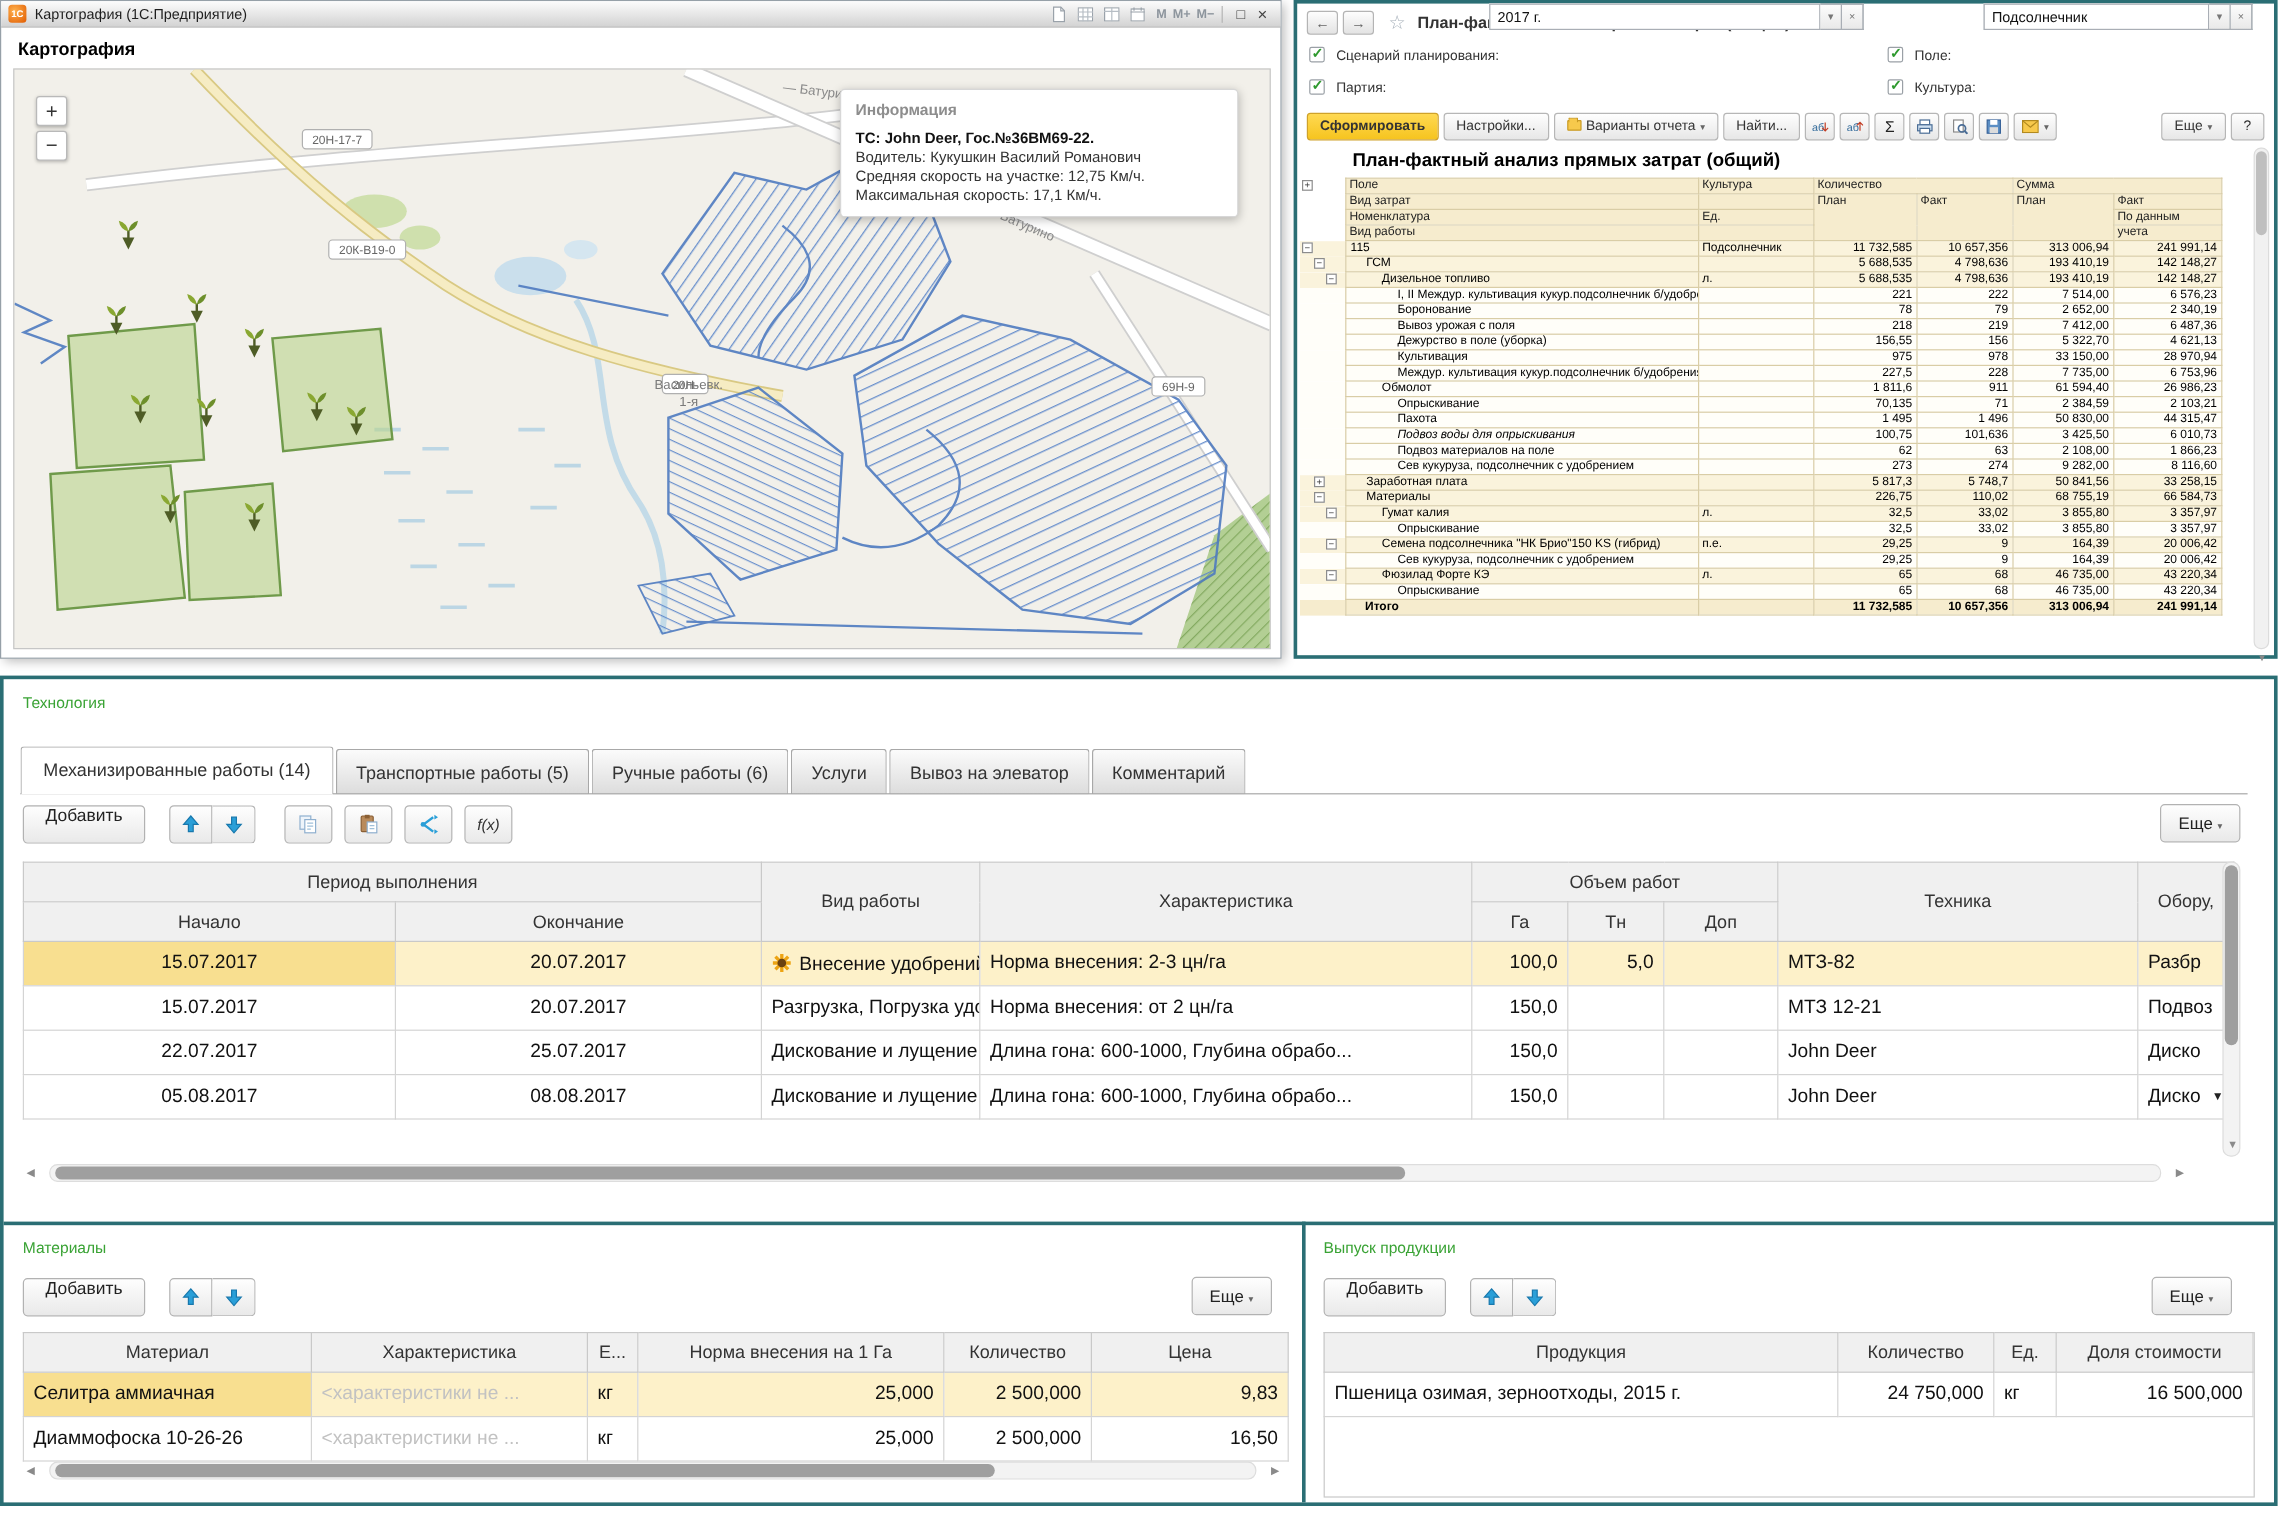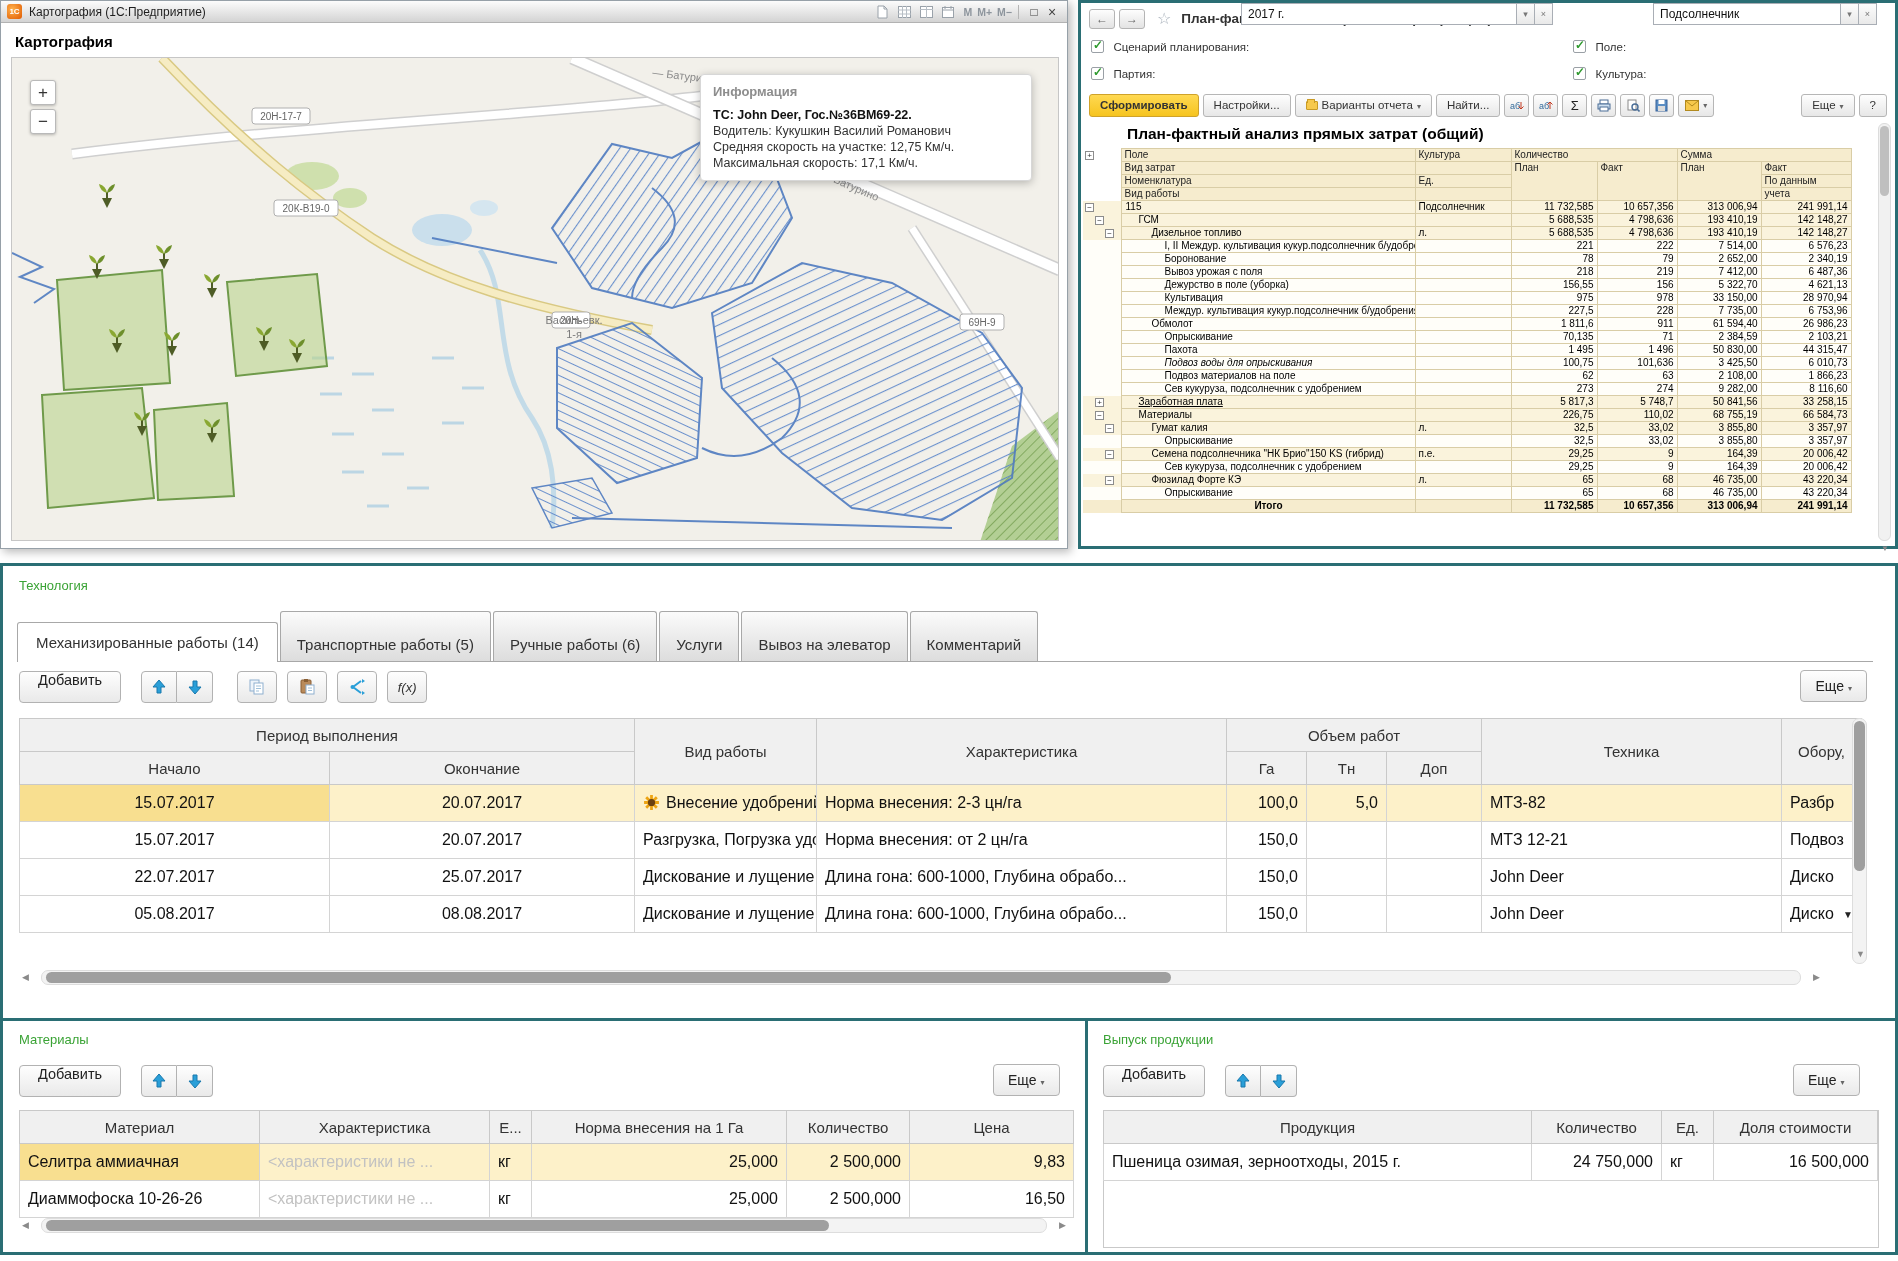--- a/index.html
+++ b/index.html
@@ -55,21 +55,21 @@
   .rrow.total td{background:#f6ecce;font-weight:bold}
   .rtable .rnum{text-align:right}
   .rep-vscroll{position:absolute;right:4px;top:120px;width:13px;height:418px;background:#f1f1f1;border:1px solid #dcdcdc;border-radius:6px}
   .rep-vthumb{position:absolute;left:1px;top:2px;width:9px;height:70px;background:#bfbfbf;border-radius:5px}
   .rep-varrow{position:absolute;right:6px;top:541px;font-size:8px;color:#888}
 
   
   .bottom-panel{position:absolute;left:0;top:563px;width:1898px;height:692px;border:3px solid #2a6e74;background:#fff}
   .sec-title{position:absolute;font-size:13px;color:#3aa335}
   .tabs{position:absolute;left:14px;top:56px;display:flex;align-items:flex-end;height:40px}
-  .tab{background:linear-gradient(#fbfbfb,#dcdcdc);border:1px solid #a8a8a8;border-bottom:none;border-radius:3px 3px 0 0;font-size:15px;color:#333;padding:24px 16px 9px;margin-right:2px;cursor:pointer}
+  .tab{background:linear-gradient(#fbfbfb,#dcdcdc);border:1px solid #a8a8a8;border-bottom:none;border-radius:3px 3px 0 0;font-size:15px;color:#333;padding:11px 16px 9px;margin-right:2px;cursor:pointer}
   .tab.active{background:#fff;padding:11px 18px 11px;position:relative;z-index:2}
   .tabs-underline{position:absolute;left:14px;right:22px;top:95px;height:1px;background:#a8a8a8}
   .ttoolbar{position:absolute;height:34px;display:flex;align-items:center;gap:6px}
   .bigbtn{height:32px;background:linear-gradient(#fefefe,#e9e9e9);border:1px solid #b2b2b2;border-radius:4px;font-size:14.5px;color:#222;padding:0 18px;cursor:pointer;white-space:nowrap}
   .arrgrp{display:flex}
   .arrbtn{width:36px;height:32px;background:linear-gradient(#fefefe,#e9e9e9);border:1px solid #b2b2b2;display:flex;align-items:center;justify-content:center;cursor:pointer}
   .arrbtn:first-child{border-radius:4px 0 0 4px}
   .arrbtn:last-child{border-radius:0 4px 4px 0;border-left:none}
   .sqbtn{width:40px;height:32px;background:linear-gradient(#fefefe,#e9e9e9);border:1px solid #b2b2b2;border-radius:4px;display:flex;align-items:center;justify-content:center;cursor:pointer;margin-left:4px}
   .fx{font-size:13px;font-style:italic;color:#333}
@@ -518,21 +518,21 @@
             <td class="rgut"></td>
             <td class="rname" style="padding-left: 43px;">Сев кукуруза, подсолнечник с удобрением</td>
             <td class="runit"></td>
             <td class="rnum">273</td>
             <td class="rnum">274</td>
             <td class="rnum">9 282,00</td>
             <td class="rnum">8 116,60</td>
           </tr>
           <tr class="rrow group">
             <td class="rgut"><span class="exp" style="margin-left: 10px;">+</span></td>
-            <td class="rname" style="padding-left: 17px; text-decoration: underline;">Заработная плата</td>
+            <td class="rname" style="padding-left: 17px;">Заработная плата</td>
             <td class="runit"></td>
             <td class="rnum">5 817,3</td>
             <td class="rnum">5 748,7</td>
             <td class="rnum">50 841,56</td>
             <td class="rnum">33 258,15</td>
           </tr>
           <tr class="rrow group">
             <td class="rgut"><span class="exp" style="margin-left: 10px;">−</span></td>
             <td class="rname" style="padding-left: 17px;">Материалы</td>
             <td class="runit"></td>
@@ -590,21 +590,21 @@
             <td class="rgut"></td>
             <td class="rname" style="padding-left: 43px;">Опрыскивание</td>
             <td class="runit"></td>
             <td class="rnum">65</td>
             <td class="rnum">68</td>
             <td class="rnum">46 735,00</td>
             <td class="rnum">43 220,34</td>
           </tr>
           <tr class="rrow total">
             <td class="rgut"></td>
-            <td class="rname" style="padding-left: 4px; text-align: center;">Итого</td>
+            <td class="rname" style="padding-left: 16px;">Итого</td>
             <td class="runit"></td>
             <td class="rnum">11 732,585</td>
             <td class="rnum">10 657,356</td>
             <td class="rnum">313 006,94</td>
             <td class="rnum">241 991,14</td>
           </tr>
         </tbody>
     </table>
   </div>
   <div class="rep-vscroll">

